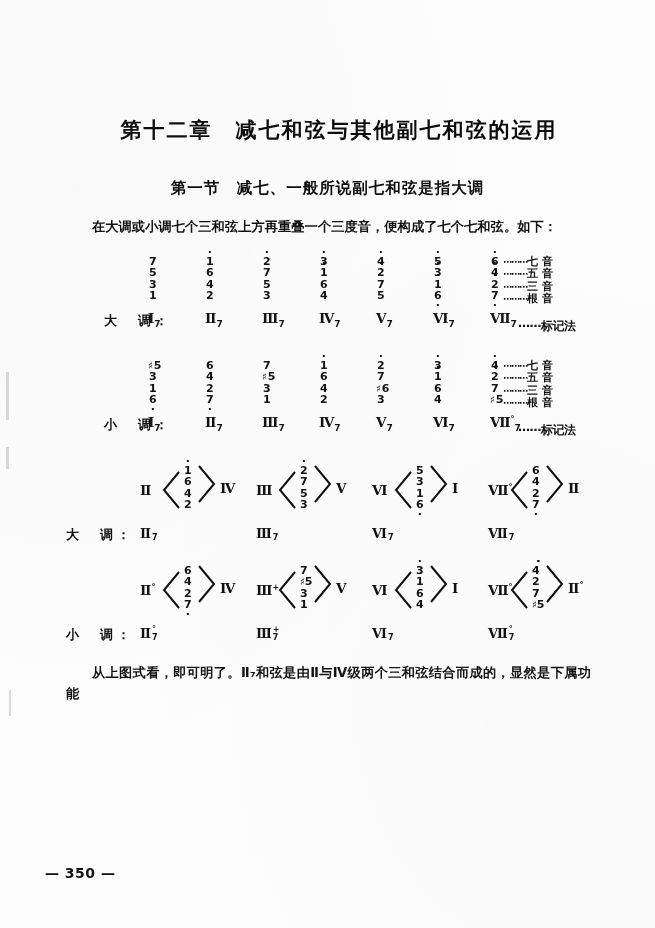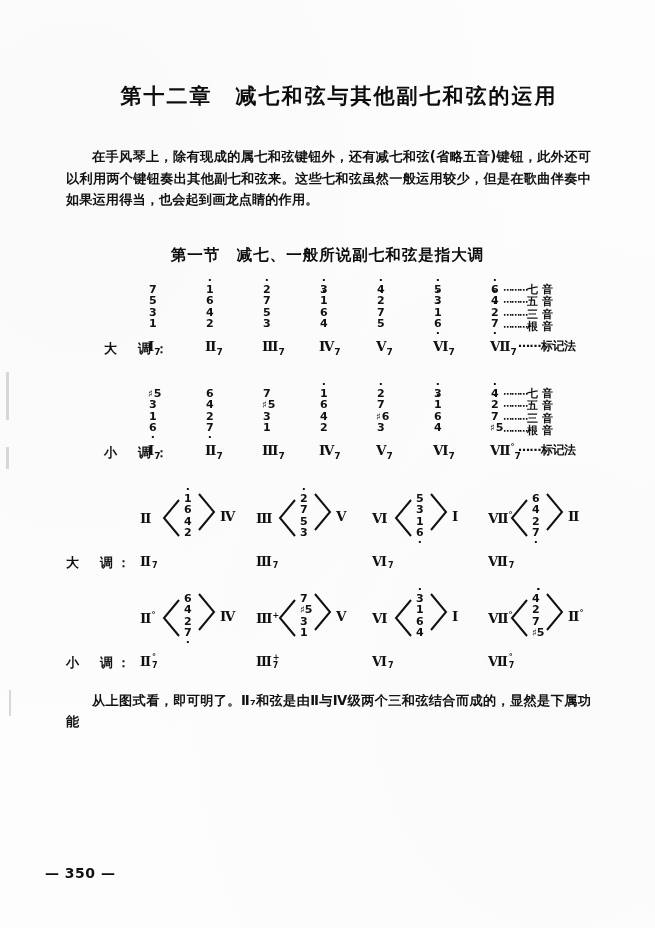--- a/index.html
+++ b/index.html
@@ -41,21 +41,21 @@
     left: 0; top: 0;
     width: 655px;
   }
 
   
   .chapter-title {
     text-align: center;
     font-size: 21px;
     font-weight: bold;
     letter-spacing: 2px;
-    margin-top: 82px;
+    margin-top: 116px;
     color: #0d0d0d;
     font-family: "DejaVu Sans", "Liberation Sans", sans-serif;
     padding-left: 23px;
   }
 
   
   .para {
     margin: 0 64px 0 66px;
     font-size: 13.2px;
     line-height: 21.5px;
@@ -140,21 +140,21 @@
     font-size: 13.5px;
     font-weight: bold;
   }
   .rn-cell {
     position: absolute;
     white-space: nowrap;
   }
   .rn { font-family: "DejaVu Serif", "Liberation Serif", serif; font-weight: bold; }
   .sub7 { font-size: 9px; vertical-align: sub; }
   .sup-o { font-size: 8px; vertical-align: super; }
-  .tail-note { font-size: 12px; font-weight: bold; letter-spacing: -.5px; }
+  .tail-note { font-size: 12px; font-weight: bold; letter-spacing: -.5px; margin-top: 8px; }
 
   
   .diag-block { position: relative; margin-top: 16px; height: 62px; }
   .diag-unit { position: absolute; top: 0; height: 56px; }
   .diag-left-rn {
     position: absolute;
     left: 0; top: 20px;
     font-size: 13.5px;
     font-weight: bold;
     white-space: nowrap;
@@ -235,24 +235,24 @@
 <div class="page">
 
   <div class="smudge smudge-a"></div>
   <div class="smudge smudge-b"></div>
   <div class="smudge smudge-c"></div>
 
   <div class="content">
 
     <h1 class="chapter-title">第十二章　减七和弦与其他副七和弦的运用</h1>
 
-    <p class="para indent para-intro">在手风琴上，除有现成的属七和弦键钮外，还有减七和弦(省略五音)键钮，此外还可以利用两个键钮奏出其他副七和弦来。这些七和弦虽然一般运用较少，但是在歌曲伴奏中如果运用得当，也会起到画龙点睛的作用。</p>
 
     <h2 class="section-title">第一节　减七、一般所说副七和弦是指大调</h2>
 
+    <p class="para indent para-lead">在大调或小调七个三和弦上方再重叠一个三度音，便构成了七个七和弦。如下：</p>
 
     <div class="nota-block">
       <div id="major-stacks">
           <div class="chord-col" style="position: absolute; left: 148px; top: 6px;">
             <div><span class="note">7</span></div>
             <div><span class="note">5</span></div>
             <div><span class="note">3</span></div>
             <div><span class="note">1</span></div>
           </div>
           <div class="chord-col" style="position: absolute; left: 205px; top: 6px;">

